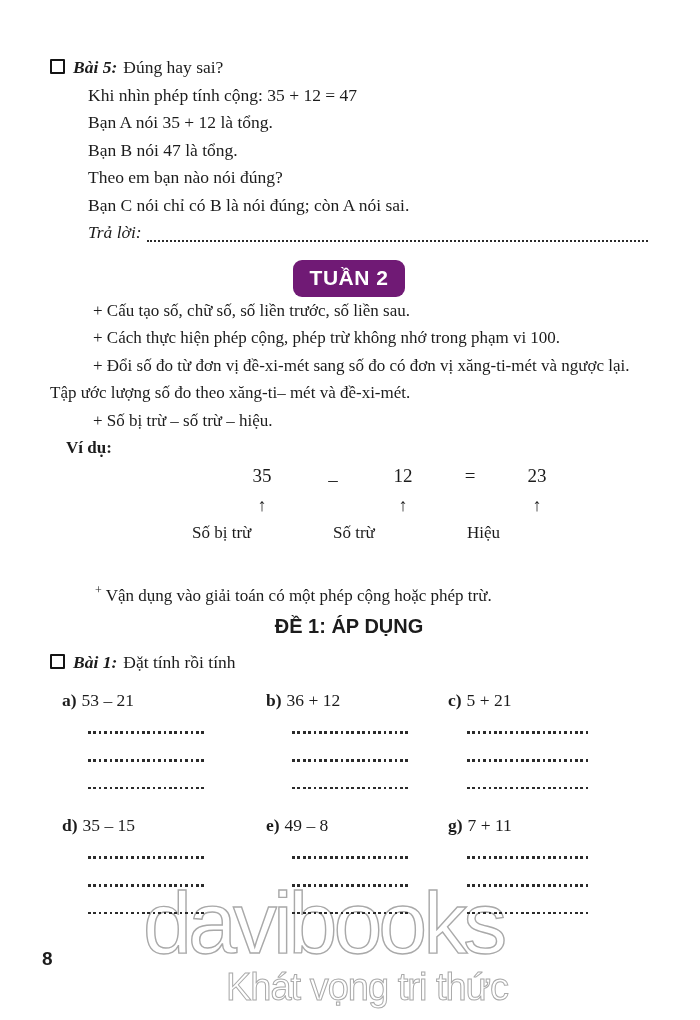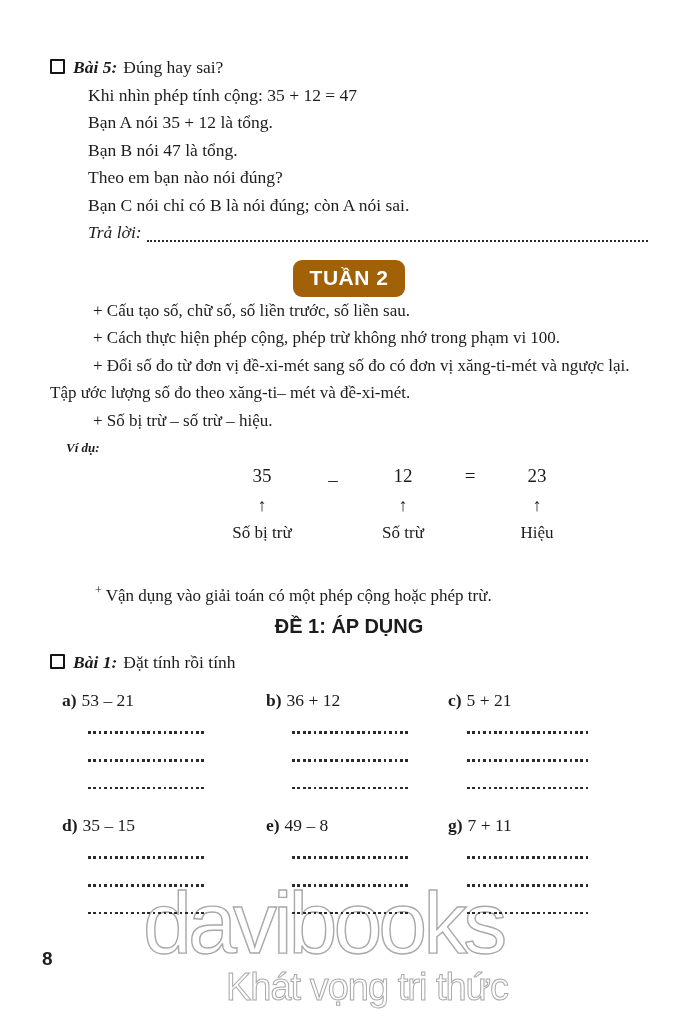--- a/index.html
+++ b/index.html
@@ -22,39 +22,39 @@
   .answer-line { display:flex; margin-left:38px; font-size:17.5px; line-height:27.5px; }
   .answer-label { font-style:italic; }
   .dot-leader {
     flex:1; margin-left:5px; margin-bottom:5px;
     border-bottom:2.5px dotted #2b2b2b;
   }
 
   
   .badge-row { text-align:center; margin-top:13px; }
   .week-badge {
-    display:inline-block; background:#a16207; color:#ffffff;
+    display:inline-block; background:#701a75; color:#ffffff;
     font-family:"Liberation Sans", sans-serif; font-weight:bold;
     font-size:21px; letter-spacing:0.5px;
     padding:6px 17px 7px; border-radius:9px;text-align:right;
   }
 
   
   .sec-title { font-size:19px; font-weight:bold; margin-top:14px; line-height:28px; letter-spacing:0.2px; }
   .k-item { margin:0; font-size:17px; line-height:27.5px; }
   .k-indent { padding-left:43px; }
-  .example-label { font-weight:bold; font-style:italic; font-size:13px; line-height:27.5px; padding-left:16px; }
+  .example-label { font-weight:bold; font-size:17px; line-height:27.5px; padding-left:16px; }
 
   
   .equation { position:relative; height:92px; margin-top:3px; font-size:19px; }
   .equation span { position:absolute; }
   .eq-num { width:140px; text-align:center; top:0; }
   .eq-op  { width:28px;  text-align:center; }
   .eq-arrow { width:140px; text-align:center; top:30px; font-size:18px; }
-  .eq-label { width:140px; text-align:center; top:58px; font-size:17px; }
+  .eq-label { width:140px; text-align:left; top:58px; font-size:17px; }
   .c1 { left:142px; } .c2 { left:283px; } .c3 { left:417px; }
   .o1 { left:269px; top:4px; } .o2 { left:406px; top:0; }
 
   .apply-note { font-size:17px; line-height:27.5px; padding-left:45px;margin-top:20px; }
   .apply-note sup { font-size:12px; }
 
   
   .de-title {
     text-align:center; font-family:"Liberation Sans", sans-serif;
     font-weight:bold; font-size:20px; line-height:28px; margin-top:3px;

